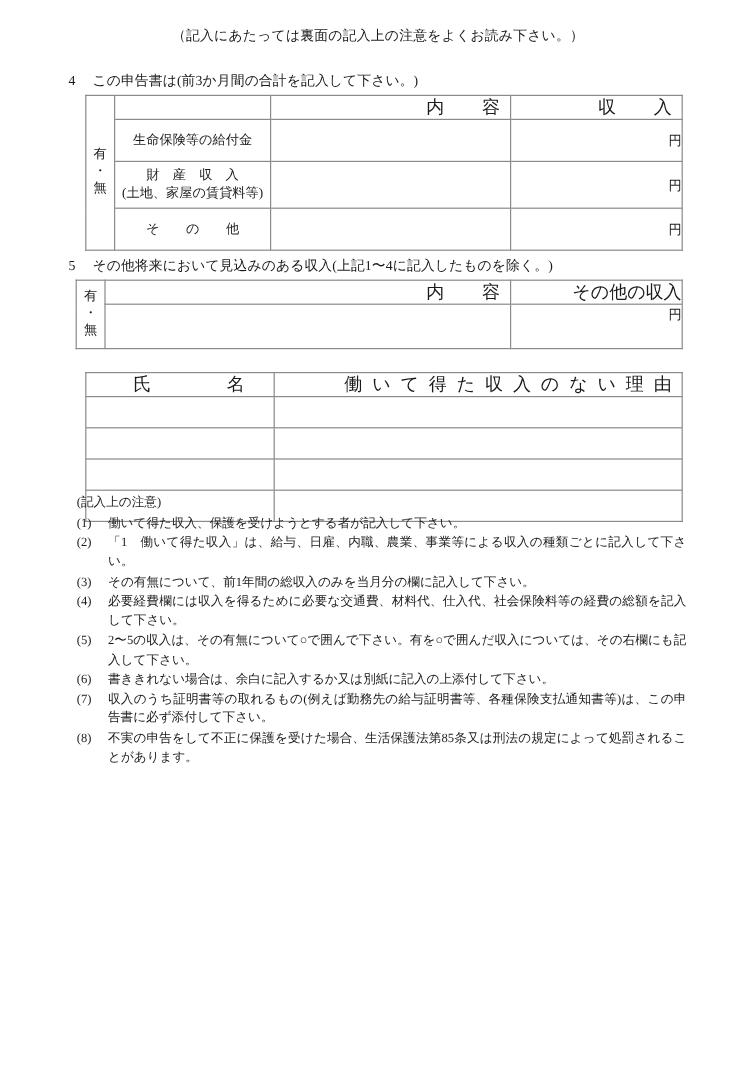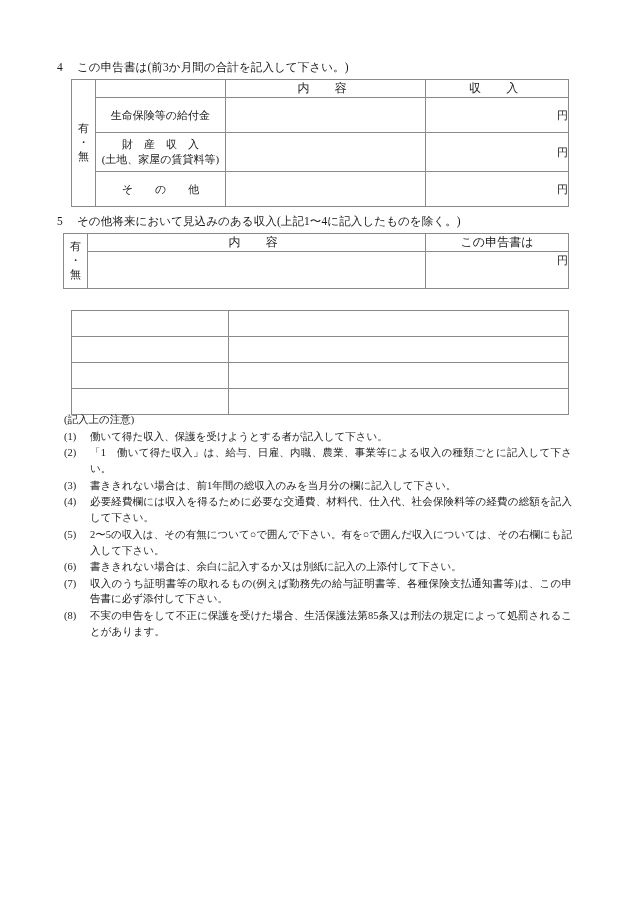--- a/index.html
+++ b/index.html
@@ -53,23 +53,23 @@
     table-layout: fixed;
     font-size: 11px;
   }
   .ftable td, .ftable th {
     border: 1px solid #8a8a8a;
     padding: 0;
     font-weight: normal;
     vertical-align: middle;
   }
   .hdr {
-    text-align: center;
+    text-align: right;
     height: 17px;
-    font-size: 12px;
+    font-size: 15px;
   }
   .spread3 { letter-spacing: 1.6em; padding-left: 1.6em; }
   .spread4 { letter-spacing: 0.55em; padding-left: 0.55em; }
 
   .vcell {
     width: 22px;
     text-align: center;
     line-height: 1.25;
     font-size: 11px;
     padding: 2px 0;
@@ -119,20 +119,21 @@
     flex: 1 1 auto;
     text-align: justify;
     text-justify: inter-character;
   }
 </style>
 </head>
 <body>
 
 <div class="page">
 
+  <div class="top-notice">（記入にあたっては裏面の記入上の注意をよくお読み下さい。）</div>
 
   <div class="sec-head" style="left:57px; top:60px;">
     <span class="num">4</span><span>この申告書は(前3か月間の合計を記入して下さい。)</span>
   </div>
 
   <table class="ftable" style="left:71px; top:79px; width:497px;">
     <colgroup>
       <col style="width:24px">
       <col style="width:130px">
       <col style="width:200px">
@@ -194,39 +195,43 @@
       <col style="width:143px">
     </colgroup>
     <tbody>
       <tr>
         <td class="vcell" rowspan="2">
           <span>有</span>
           <span>・</span>
           <span>無</span>
         </td>
         <td class="hdr spread4">内　容</td>
-        <td class="hdr">この申告書は</td>
+        <td class="hdr">その他の収入</td>
       </tr>
       <tr>
         <td class="blank-cell" style="height:36px;"></td>
         <td class="yen-cell" style="vertical-align:top; padding-top:1px;">
           <span>円</span>
         </td>
       </tr>
     </tbody>
   </table>
 
 
   <table class="ftable" style="left:71px; top:310px; width:497px;">
     <colgroup>
       <col style="width:157px">
       <col style="width:340px">
     </colgroup>
     <tbody>
       <tr>
+        <td class="hdr spread3">氏　名</td>
+        <td class="hdr spread4">働いて得た収入のない理由</td>
+      </tr>
+      <tr>
         <td style="height:25px;"></td>
         <td></td>
       </tr>
       <tr>
         <td style="height:25px;"></td>
         <td></td>
       </tr>
       <tr>
         <td style="height:25px;"></td>
         <td></td>
@@ -244,21 +249,21 @@
     <div class="note-row">
       <div class="note-mark">(1)</div>
       <div class="note-body">働いて得た収入、保護を受けようとする者が記入して下さい。</div>
     </div>
     <div class="note-row">
       <div class="note-mark">(2)</div>
       <div class="note-body">「1　働いて得た収入」は、給与、日雇、内職、農業、事業等による収入の種類ごとに記入して下さい。</div>
     </div>
     <div class="note-row">
       <div class="note-mark">(3)</div>
-      <div class="note-body">書ききれない場合は、前1年間の総収入のみを当月分の欄に記入して下さい。</div>
+      <div class="note-body">その有無について、前1年間の総収入のみを当月分の欄に記入して下さい。</div>
     </div>
     <div class="note-row">
       <div class="note-mark">(4)</div>
       <div class="note-body">必要経費欄には収入を得るために必要な交通費、材料代、仕入代、社会保険料等の経費の総額を記入して下さい。</div>
     </div>
     <div class="note-row">
       <div class="note-mark">(5)</div>
       <div class="note-body">2〜5の収入は、その有無について○で囲んで下さい。有を○で囲んだ収入については、その右欄にも記入して下さい。</div>
     </div>
     <div class="note-row">

